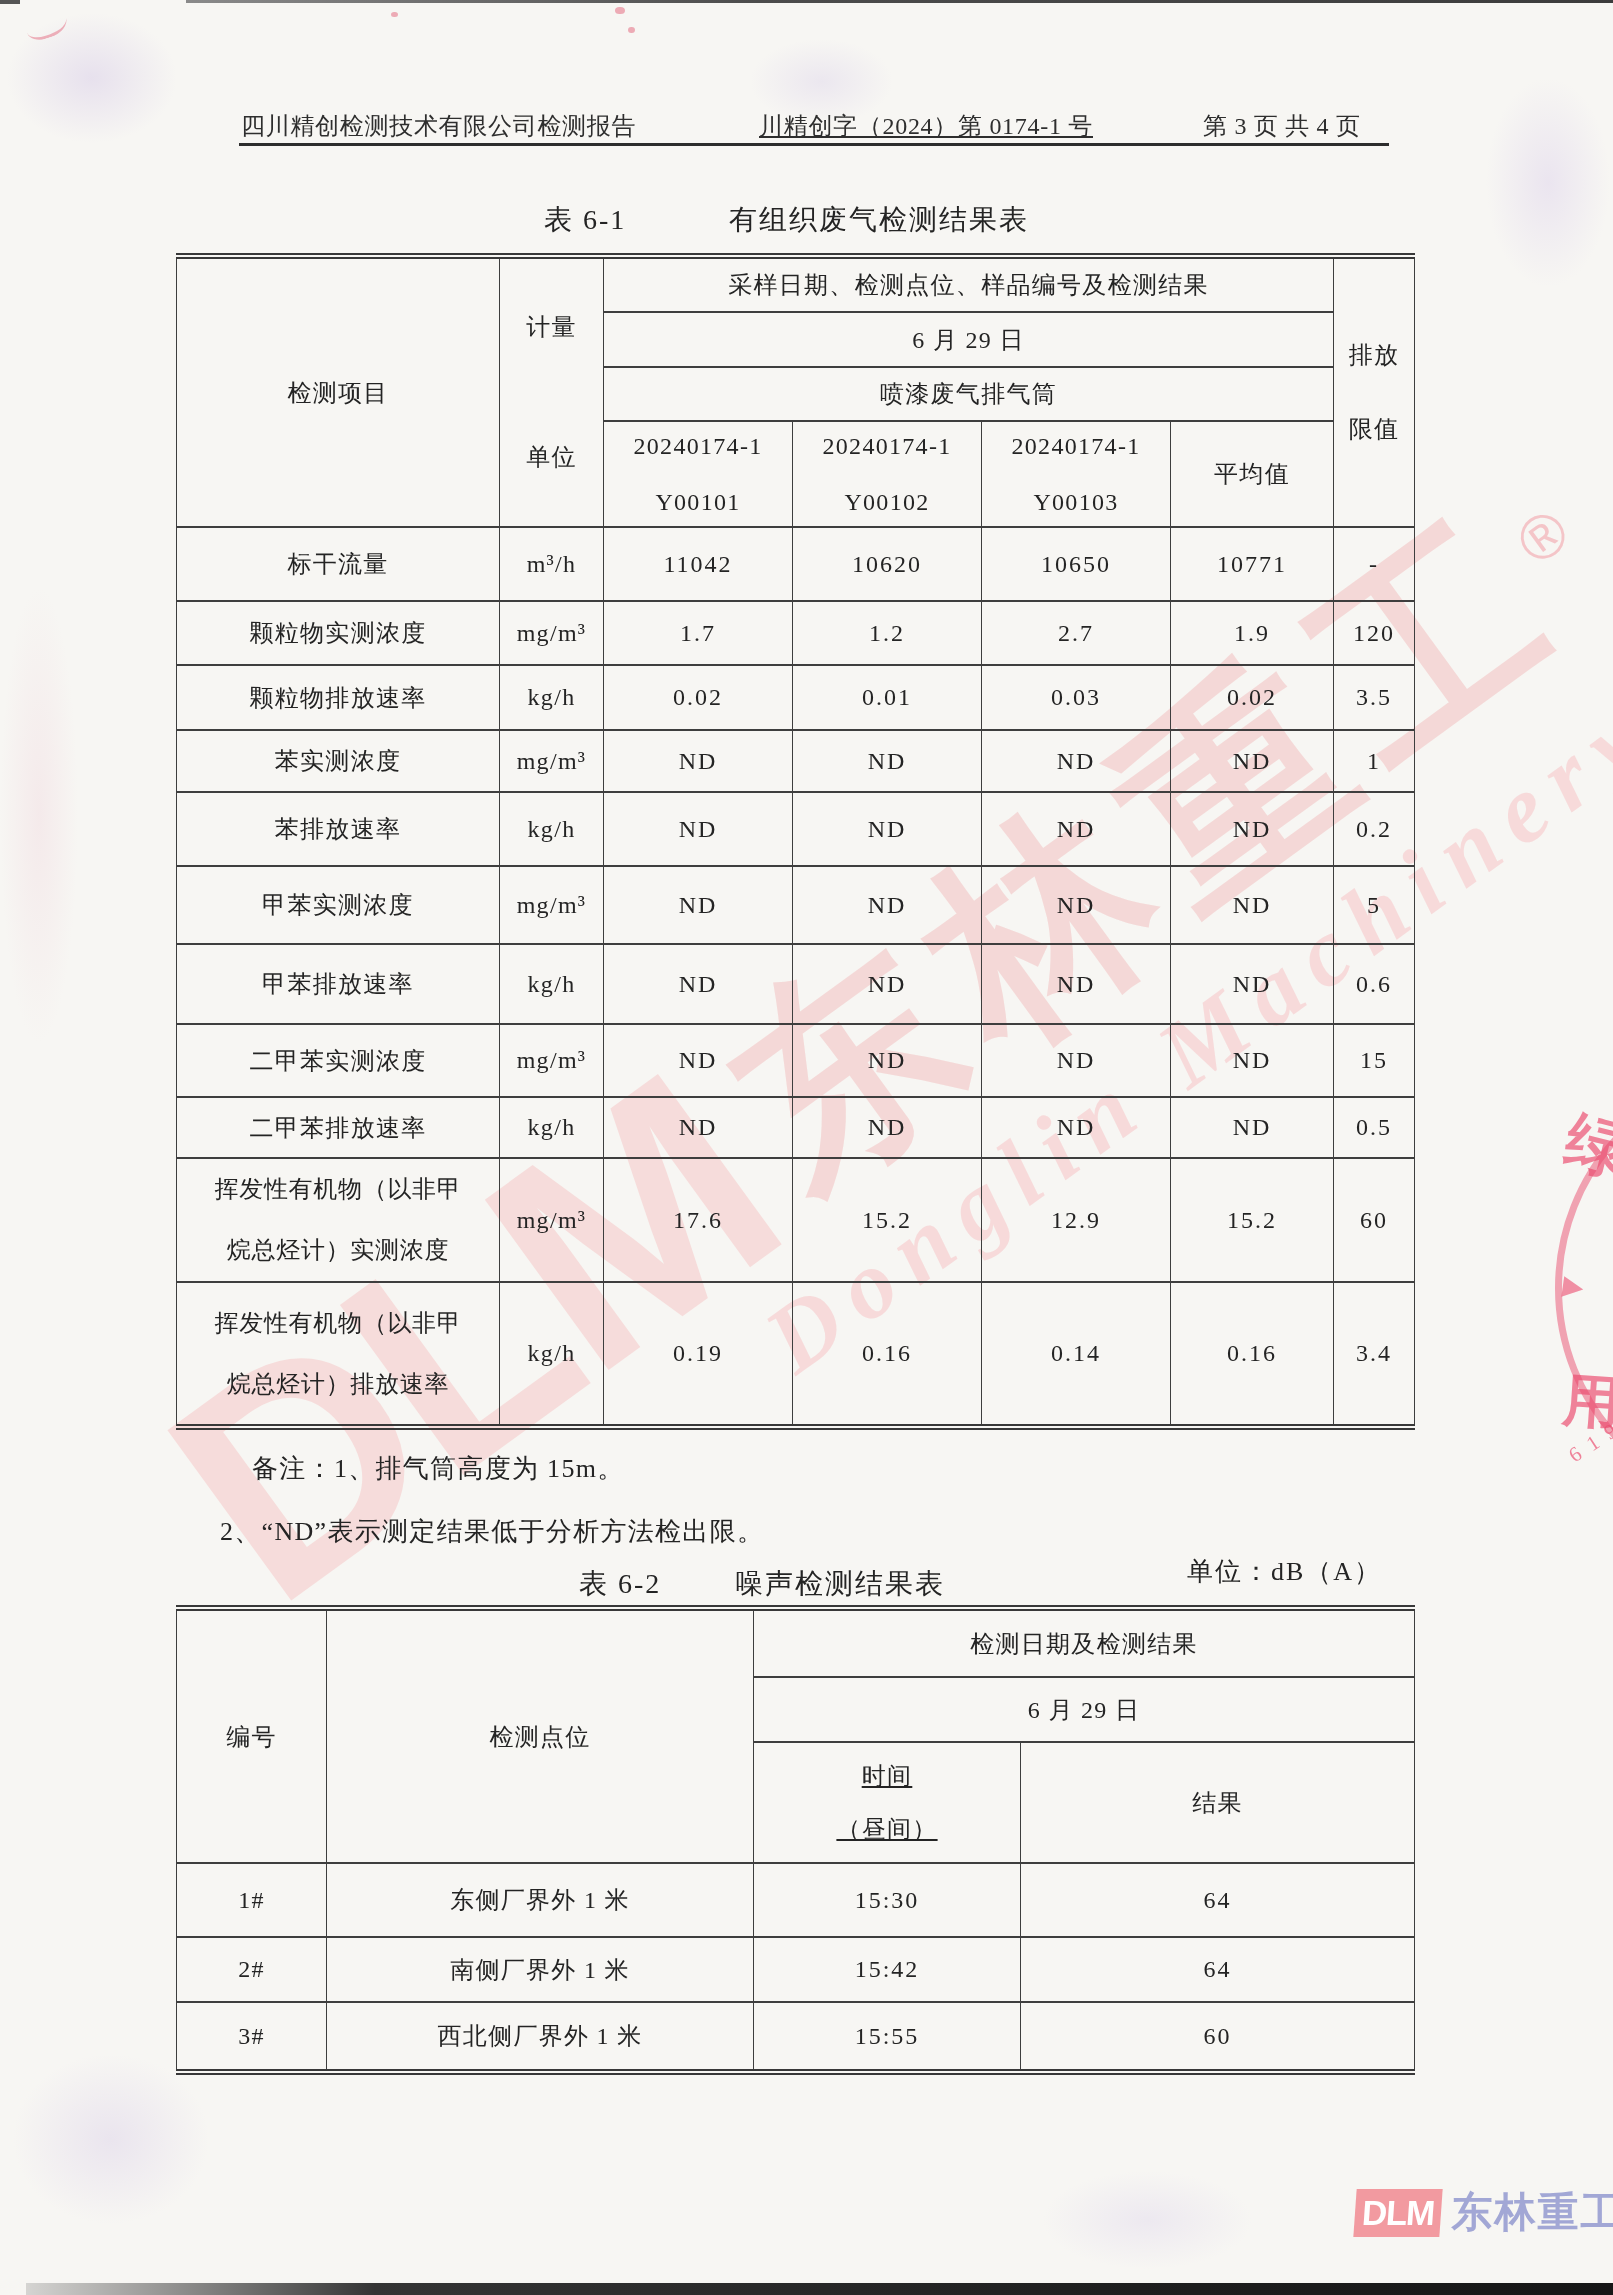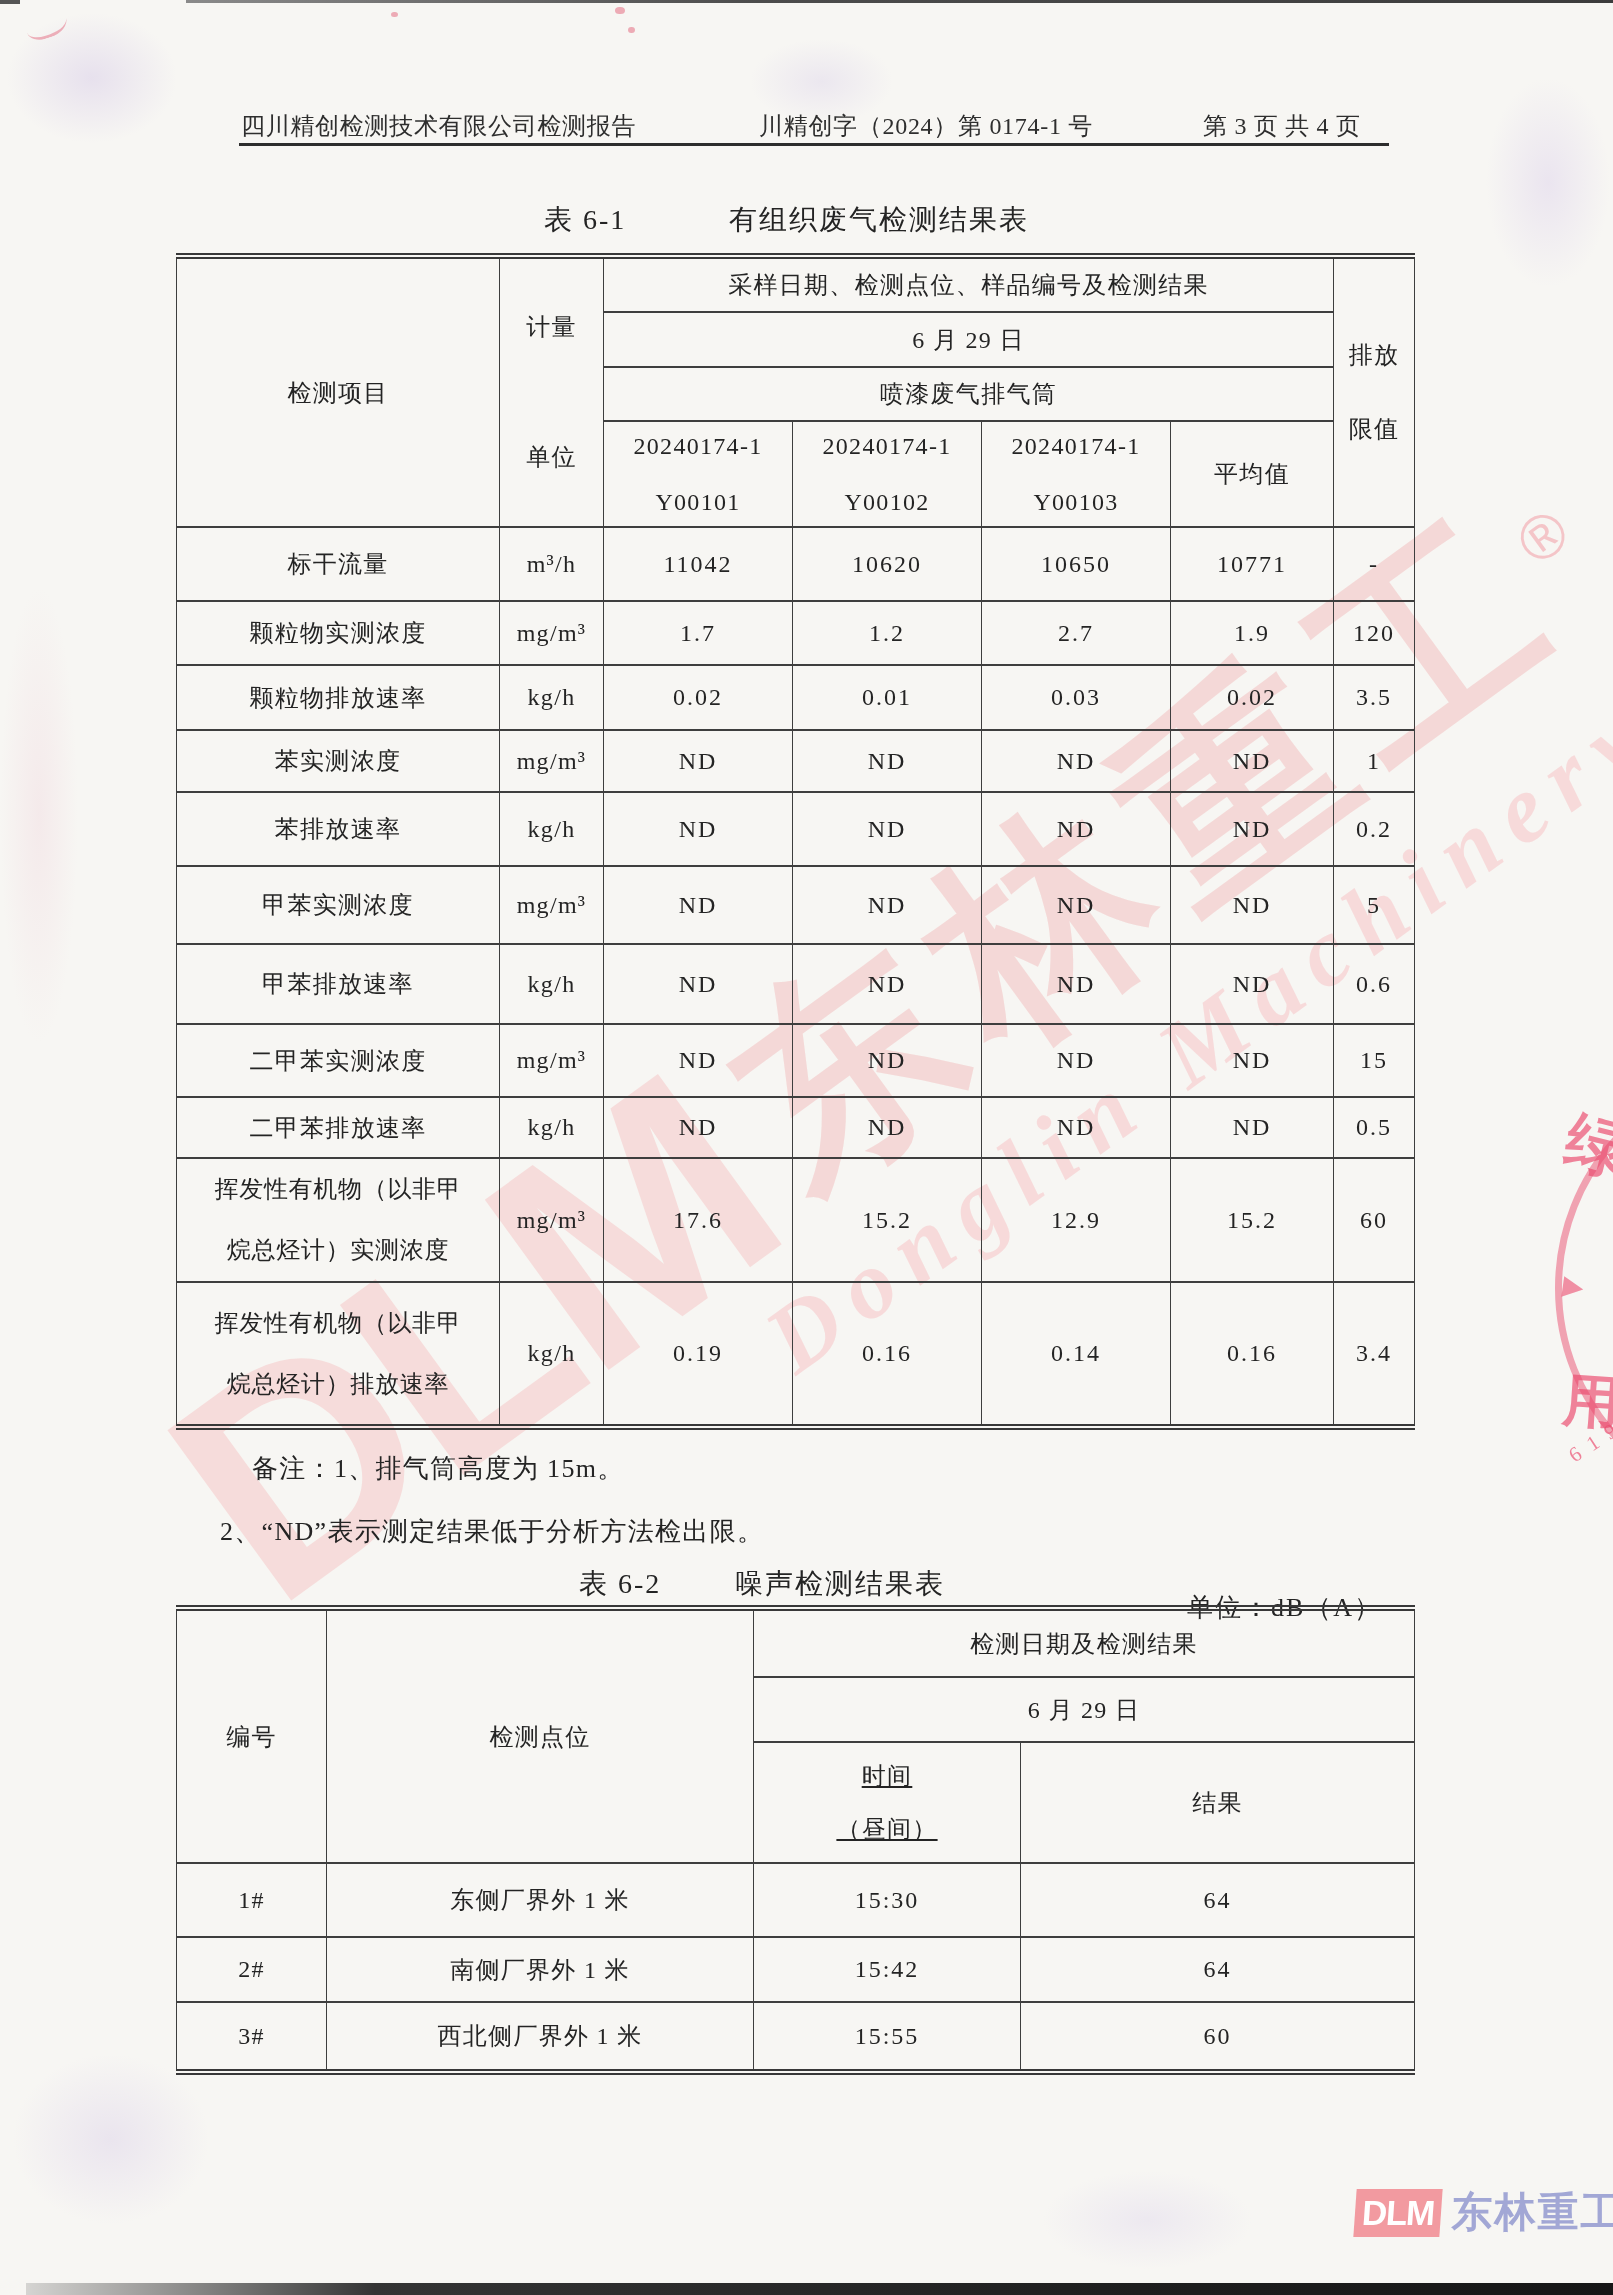--- a/index.html
+++ b/index.html
@@ -23,31 +23,31 @@
   .speck{position:absolute;background:rgba(228,95,120,.5);border-radius:50%;}
   .s1{left:391px;top:11.7px;width:6.5px;height:5.2px;}
   .s2{left:615px;top:6.5px;width:9.8px;height:7.8px;}
   .s3{left:628px;top:27px;width:6.5px;height:5.9px;}
   .scribble{position:absolute;left:25px;top:9px;width:42px;height:29px;border-bottom:3.3px solid rgba(226,90,115,.45);
     border-radius:0 0 50% 40%;transform:rotate(-18deg);}
 
   
   .hdr span{position:absolute;top:110px;font-size:24px;letter-spacing:0.7px;color:#2e2e2e;white-space:nowrap;}
   .hdr .h-company{left:241px;}
-  .hdr .h-docno{left:759px;}
+  .hdr .h-docno{left:759px;text-decoration:underline;}
   .hdr .h-page{left:1203px;}
   .header-rule{position:absolute;left:239px;top:143px;width:1150px;height:3.3px;background:#2d2d2d;}
 
   
   .t1-title span,.t2-title span{position:absolute;font-size:28px;letter-spacing:2px;color:#242424;white-space:nowrap;}
   .t1-label{left:544px;top:201px;}
   .t1-name{left:729px;top:201px;}
   .t2-label{left:579px;top:1565px;}
   .t2-name{left:735px;top:1565px;}
-  .t2-unit{left:1187px;top:1590px;font-size:26px !important;}
+  .t2-unit{left:1187px;top:1554px;font-size:26px !important;}
 
   
   .dbl{position:absolute;border-top:6.5px double #383838;border-bottom:6.5px double #383838;background:transparent;}
   .tw1{left:176px;top:253px;width:1239px;}
   .tw2{left:176px;top:1605px;width:1239px;}
   table{border-collapse:collapse;width:100%;table-layout:fixed;}
   td{border:1.3px solid #3e3e3e;border-top-width:2px;border-bottom-width:2px;
      text-align:center;vertical-align:middle;font-size:24px;letter-spacing:1.3px;color:#242424;padding:0 3.9px;}
   thead tr:first-child td{border-top:none;}
   tbody tr:last-child td{border-bottom:none;}

